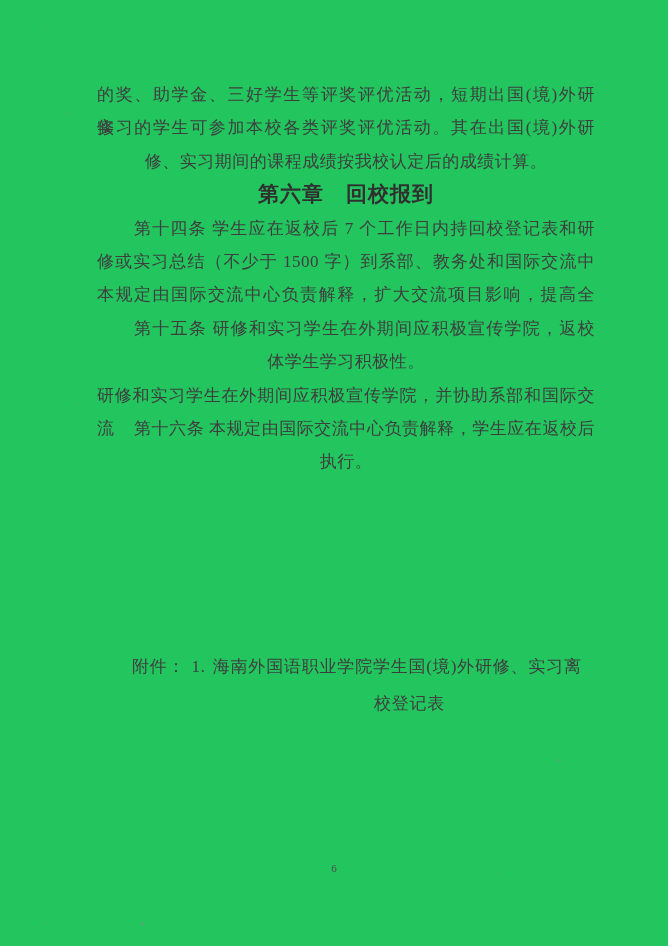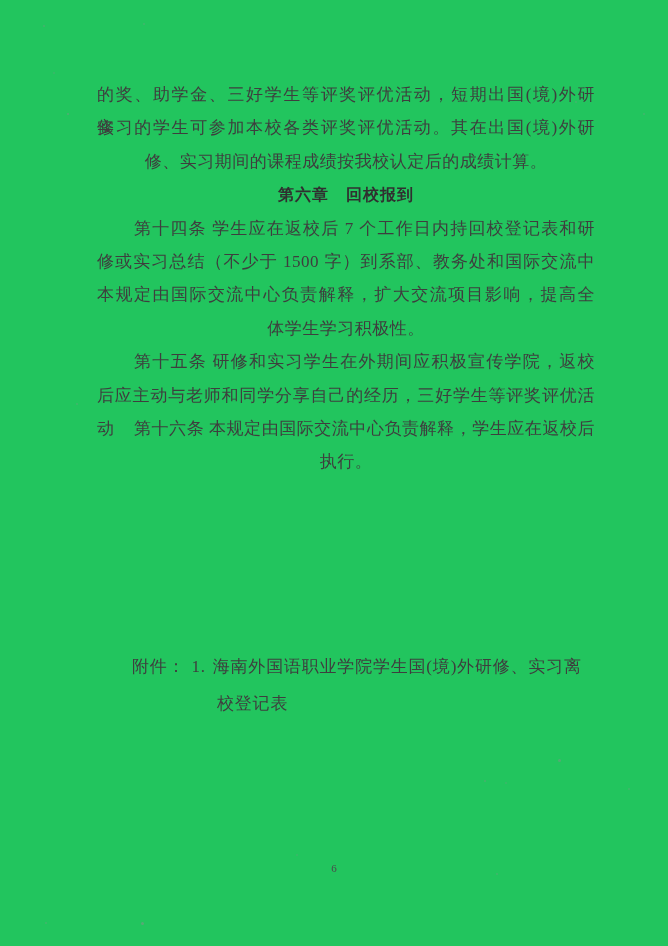--- a/index.html
+++ b/index.html
@@ -35,41 +35,42 @@
     text-align: justify;
     text-align-last: justify;
   }
   .line.ind {
     text-indent: 37px;
   }
   .line.heading {
     text-align: center;
     text-align-last: center;
     font-weight: bold;
-    font-size: 16px;
+    font-size: 21px;
     color: #303030;
     letter-spacing: 1px;
   }
   .attachment {
     position: absolute;
     left: 132px;
     top: 648px;
     width: 470px;
     font-size: 17px;
     letter-spacing: 0.8px;
   }
   .attachment .aline {
     height: 37px;
     line-height: 37px;
   }
   .attachment .item-num {
     margin: 0 7px 0 6px;
   }
   .attachment .aline2 {
     padding-left: 85px;
+    text-align: center;
   }
   .page-number {
     position: absolute;
     left: 0;
     right: 0;
     top: 862px;
     text-align: center;
     font-size: 11px;
     color: #4a4a4a;
     letter-spacing: 0;
@@ -86,23 +87,23 @@
 <div class="page">
 
   <div class="textblock">
     <div class="line just">的奖、助学金、三好学生等评奖评优活动，短期出国(境)外研修、</div>
     <div class="line just">实习的学生可参加本校各类评奖评优活动。其在出国(境)外研</div>
     <div class="line">修、实习期间的课程成绩按我校认定后的成绩计算。</div>
     <div class="line heading">第六章　回校报到</div>
     <div class="line just ind">第十四条 学生应在返校后 7 个工作日内持回校登记表和研</div>
     <div class="line just">修或实习总结（不少于 1500 字）到系部、教务处和国际交流中</div>
     <div class="line just">本规定由国际交流中心负责解释，扩大交流项目影响，提高全</div>
+    <div class="line just ind">第十五条 研修和实习学生在外期间应积极宣传学院，返校</div>
     <div class="line">体学生学习积极性。</div>
-    <div class="line just ind">第十五条 研修和实习学生在外期间应积极宣传学院，返校</div>
-    <div class="line just">后应主动与老师和同学分享自己的经历，三好学生等评奖评优活动</div>
+    <div class="line just">研修和实习学生在外期间应积极宣传学院，并协助系部和国际交流</div>
     <div class="line just ind">第十六条 本规定由国际交流中心负责解释，学生应在返校后</div>
     <div class="line">执行。</div>
   </div>
 
   <div class="attachment">
     <div class="aline">
       <span>附件：</span><span class="item-num">1.</span><span>海南外国语职业学院学生国(境)外研修、实习离</span>
     </div>
     <div class="aline aline2">校登记表</div>
   </div>

